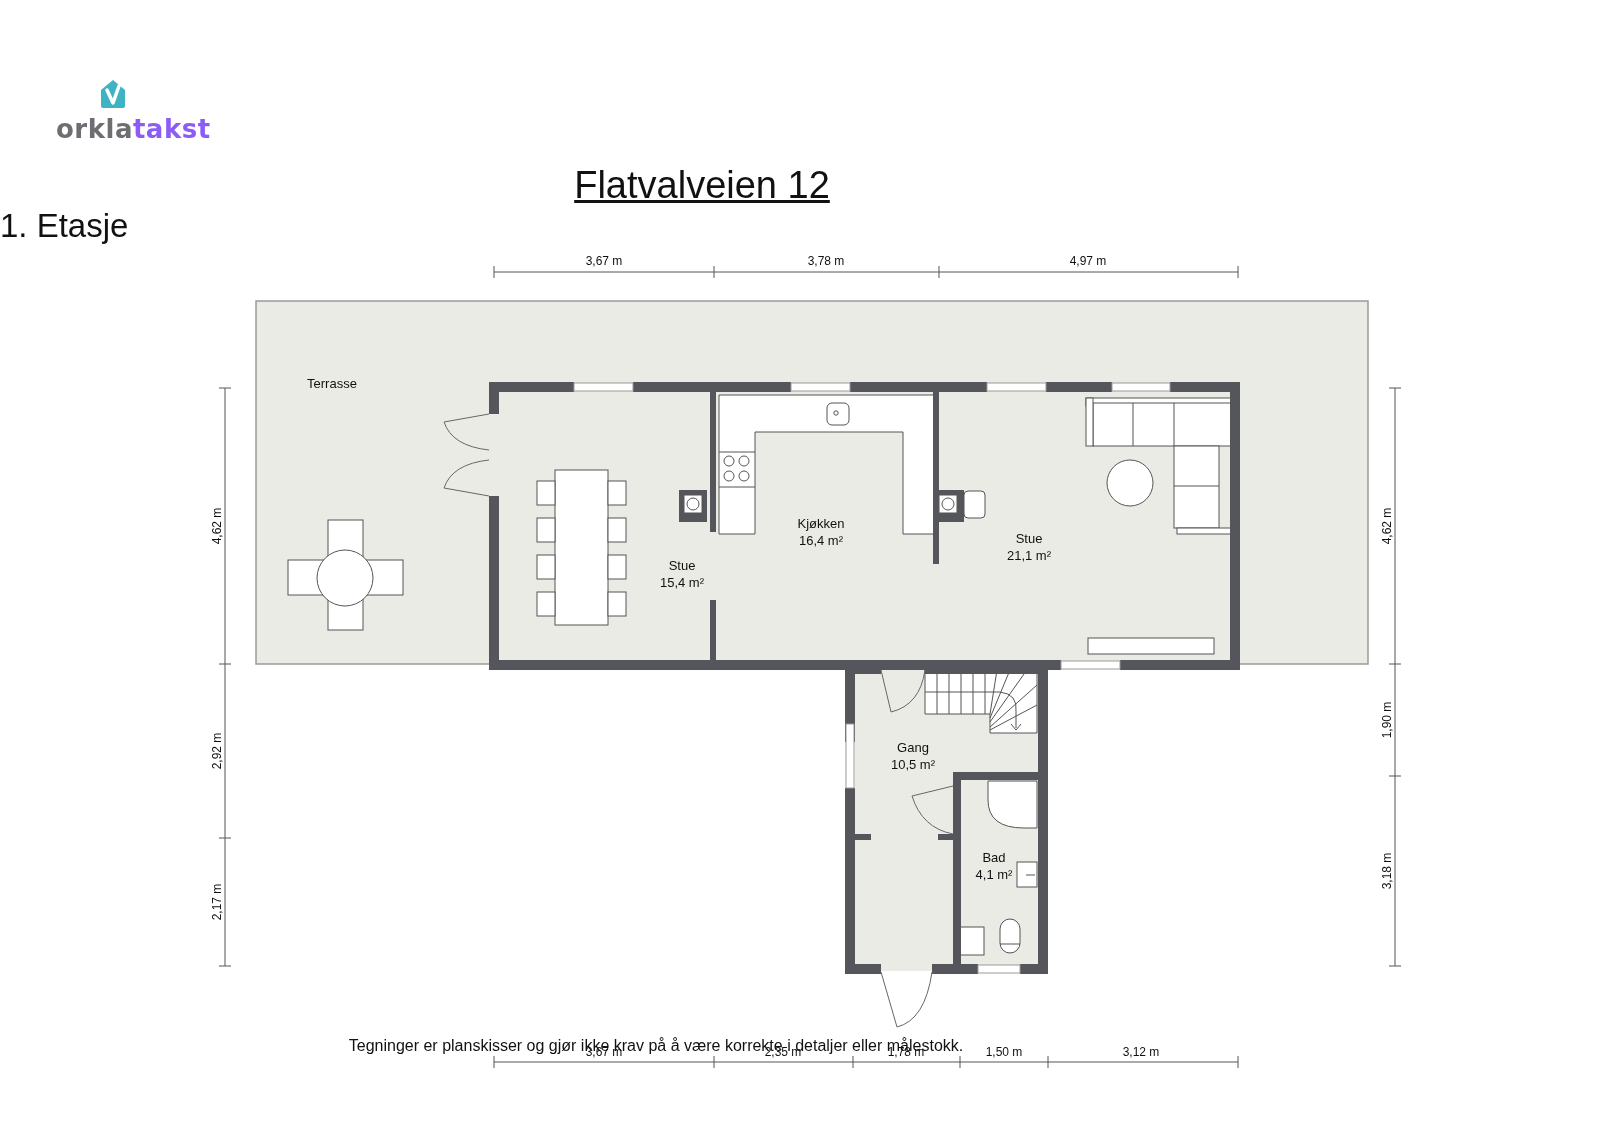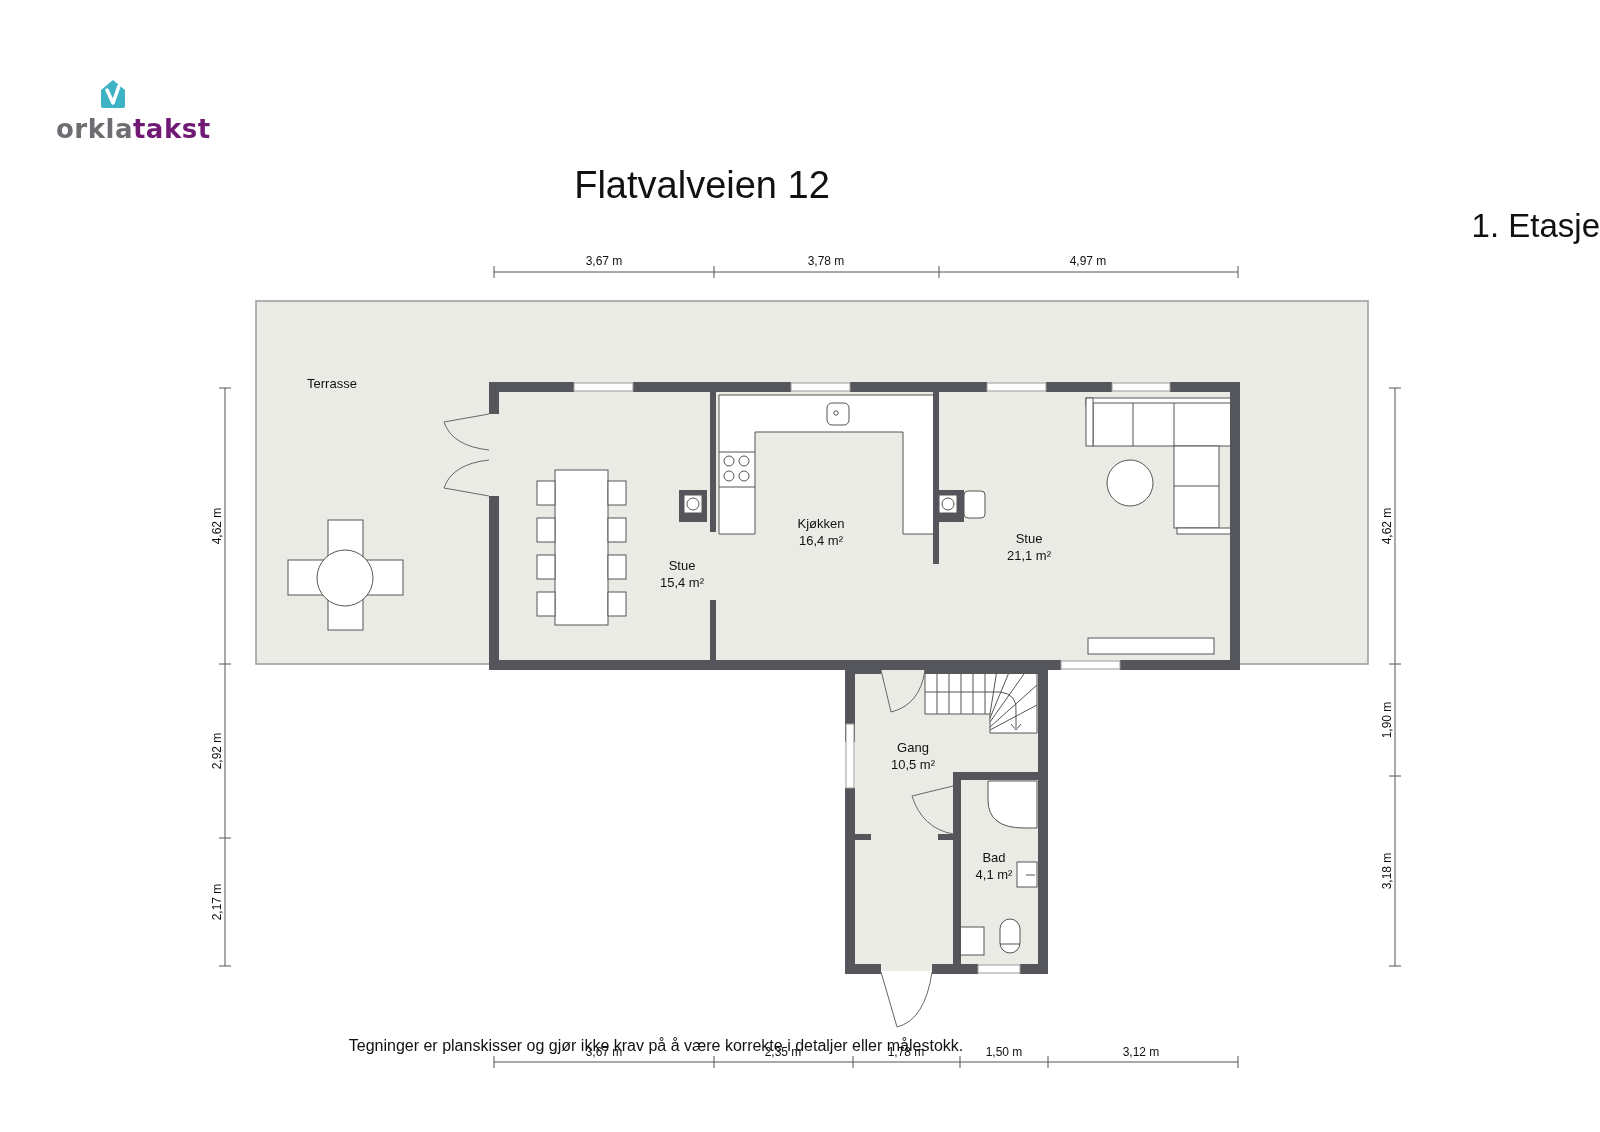--- a/index.html
+++ b/index.html
@@ -1,23 +1,23 @@
 <!DOCTYPE html>
 <html><head>
 <meta charset="utf-8">
 <style>
   html,body{margin:0;padding:0;background:#ffffff;}
   body{width:1600px;height:1132px;position:relative;overflow:hidden;font-family:"Liberation Sans",sans-serif;color:#111;}
   .logo{position:absolute;left:56px;top:78px;width:130px;height:70px;}
   .logo-mark{position:absolute;left:42px;top:0;width:30px;height:32px;}
   .logo-text{position:absolute;left:0;top:36px;font-size:26px;font-weight:bold;letter-spacing:0.5px;font-family:"DejaVu Sans",sans-serif;}
   .logo-text .a{color:#6d6e71;}
-  .logo-text .b{color:#701a75;}
-  .title{position:absolute;left:0;width:1404px;text-align:center;top:165px;font-size:38px;line-height:40px;}
-  .subtitle{position:absolute;left:0;width:1600px;text-align:right;top:208px;font-size:33px;line-height:36px;}
+  .logo-text .b{color:#8b5cf6;}
+  .title{position:absolute;left:0;width:1404px;text-align:center;top:165px;font-size:38px;line-height:40px;text-decoration:underline;}
+  .subtitle{position:absolute;left:0;width:1600px;text-align:left;top:208px;font-size:33px;line-height:36px;}
   svg.plan{position:absolute;left:0;top:0;}
   .dim text, .room text{font-family:"Liberation Sans",sans-serif;}
   .disclaimer{position:absolute;left:0;width:1312px;text-align:center;top:1037px;font-size:16px;}
 </style>
 </head>
 <body>
 
 <div class="logo">
   <svg class="logo-mark" viewBox="0 0 30 32">
     <path d="M3 12 L15 2 L27 12 L27 28 Q27 30 25 30 L5 30 Q3 30 3 28 Z" fill="#3eb3c4"></path>

